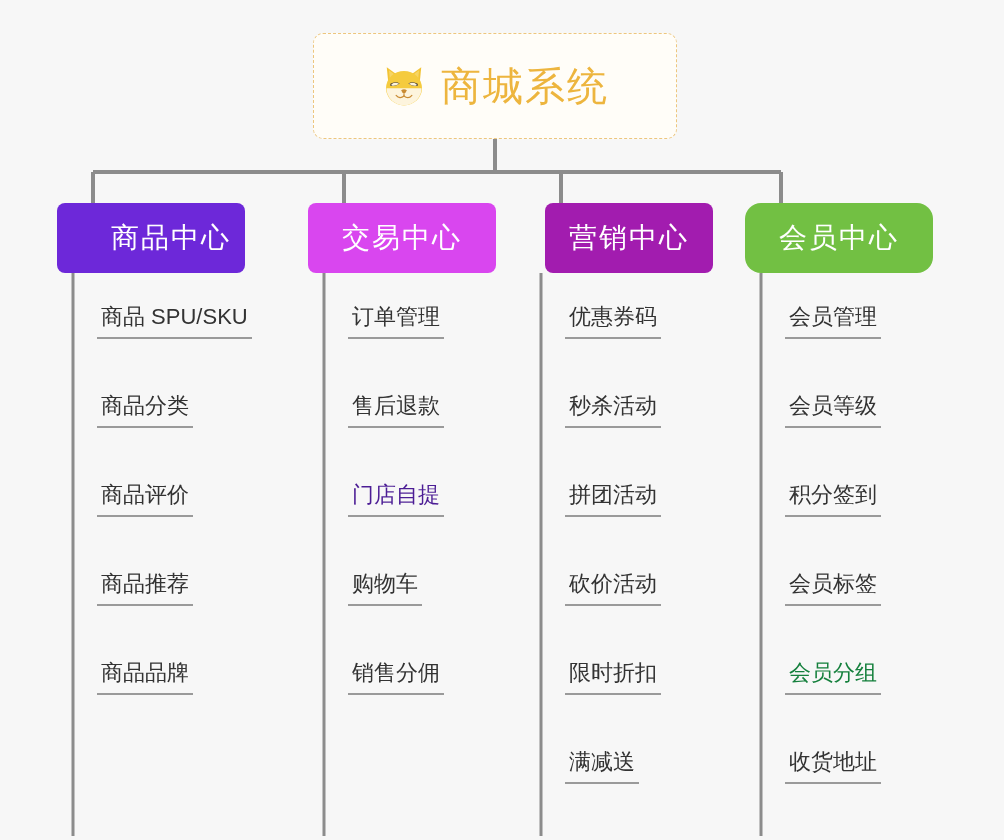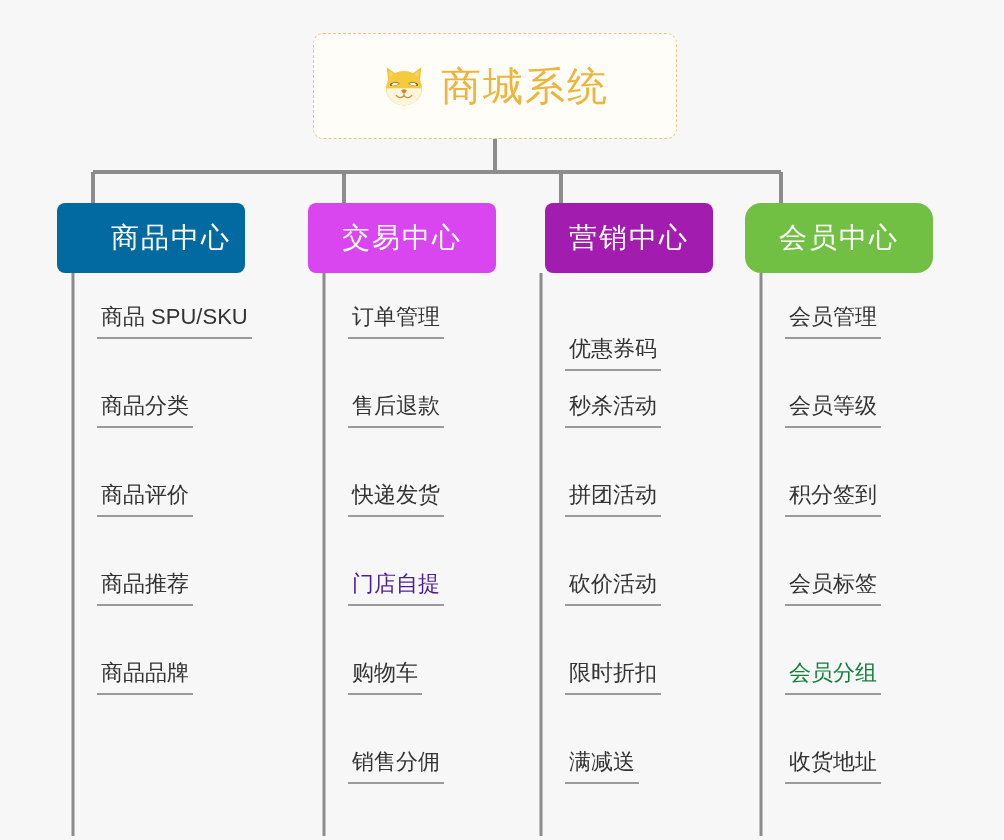--- a/index.html
+++ b/index.html
@@ -142,21 +142,21 @@
       <path d="M49.5 29.4 q-5.6 -3.3 -10.7 -0.4 q5.2 3.6 10.7 2.4 z" fill="#fdf4dd"></path>
       <path d="M28 38 q4 -3 8 0 q-1.5 4.2 -4 4.2 q-2.5 0 -4 -4.2 z" fill="#c98b33"></path>
       <path d="M32 42 L32 46" stroke="#c98b33" stroke-width="1.6" fill="none"></path>
       <path d="M32 46 q-6 5 -11 -1" stroke="#c98b33" stroke-width="1.6" fill="none" stroke-linecap="round"></path>
       <path d="M32 46 q6 5 11 -1" stroke="#c98b33" stroke-width="1.6" fill="none" stroke-linecap="round"></path>
     </svg>
     <div class="root-title" style="color: rgb(237, 181, 62);">商城系统</div>
   </div>
 
   <div class="column col-0">
-    <div class="cat-box" style="background: #0369a1; padding-left: 40px;">
+    <div class="cat-box" style="background: #6d28d9; padding-left: 40px;">
       <span>商品中心</span>
     </div>
     <div class="leaves">
       <div class="leaf">
           <span class="leaf-label" style="border-bottom-color: rgb(154, 154, 154); color: rgb(51, 51, 51);">商品 SPU/SKU</span>
         </div>
       <div class="leaf">
           <span class="leaf-label" style="border-bottom-color: rgb(154, 154, 154); color: rgb(51, 51, 51);">商品分类</span>
         </div>
       <div class="leaf">
@@ -176,41 +176,38 @@
       <span>交易中心</span>
     </div>
     <div class="leaves">
       <div class="leaf">
           <span class="leaf-label" style="border-bottom-color: rgb(154, 154, 154); color: rgb(51, 51, 51);">订单管理</span>
         </div>
       <div class="leaf">
           <span class="leaf-label" style="border-bottom-color: rgb(154, 154, 154); color: rgb(51, 51, 51);">售后退款</span>
         </div>
       <div class="leaf">
-          <span class="leaf-label" style="border-bottom-color: rgb(154, 154, 154); color: rgb(51, 51, 51);">快递发货</span>
-        </div>
-      <div class="leaf">
           <span class="leaf-label" style="border-bottom-color: rgb(154, 154, 154); color: #4c1d95;">门店自提</span>
         </div>
       <div class="leaf">
           <span class="leaf-label" style="border-bottom-color: rgb(154, 154, 154); color: rgb(51, 51, 51);">购物车</span>
         </div>
       <div class="leaf">
           <span class="leaf-label" style="border-bottom-color: rgb(154, 154, 154); color: rgb(51, 51, 51);">销售分佣</span>
         </div>
     </div>
   </div>
 
   <div class="column col-2">
     <div class="cat-box" style="background: #a21caf; margin-left: 20px;">
       <span>营销中心</span>
     </div>
     <div class="leaves">
       <div class="leaf">
-          <span class="leaf-label" style="border-bottom-color: rgb(154, 154, 154); color: rgb(51, 51, 51); margin-top: 32px;">优惠券码</span>
+          <span class="leaf-label" style="border-bottom-color: rgb(154, 154, 154); color: rgb(51, 51, 51);">优惠券码</span>
         </div>
       <div class="leaf">
           <span class="leaf-label" style="border-bottom-color: rgb(154, 154, 154); color: rgb(51, 51, 51);">秒杀活动</span>
         </div>
       <div class="leaf">
           <span class="leaf-label" style="border-bottom-color: rgb(154, 154, 154); color: rgb(51, 51, 51);">拼团活动</span>
         </div>
       <div class="leaf">
           <span class="leaf-label" style="border-bottom-color: rgb(154, 154, 154); color: rgb(51, 51, 51);">砍价活动</span>
         </div>

